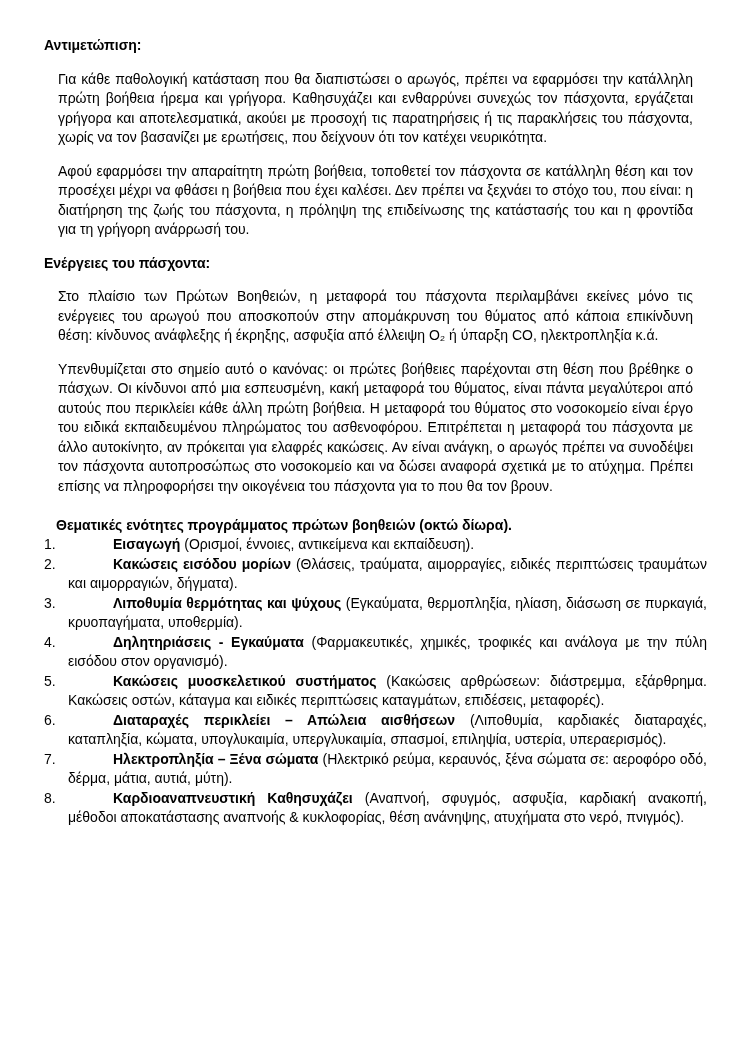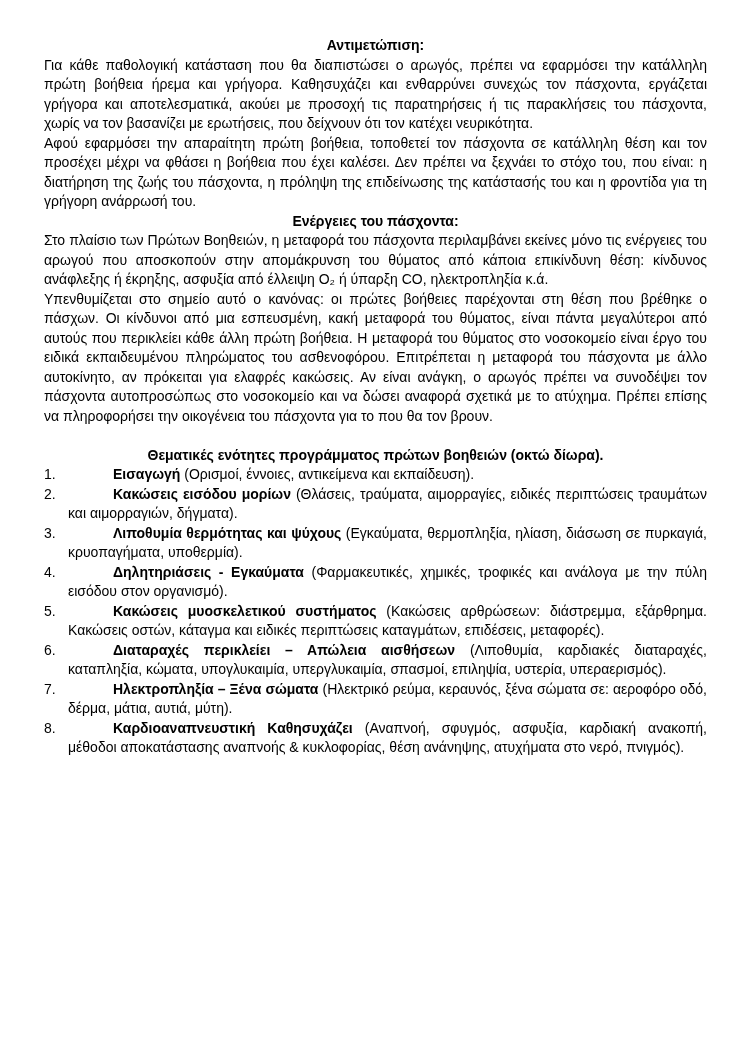--- a/index.html
+++ b/index.html
@@ -8,23 +8,23 @@
     height: 1060px;
     background: #ffffff;
     color: #000000;
     box-sizing: border-box;
     padding: 36px 43px 0 44px;
     font-family: "Liberation Sans", "DejaVu Sans", sans-serif;
     font-size: 14px;
     line-height: 19.5px;
     overflow: hidden;
   }
-  .heading { font-weight: bold; text-align: center; }
-  .para { margin: 0; text-align: justify; }
-  .list-heading { font-weight: bold; margin-top: 19.5px; }
+  .heading { font-weight: bold; text-align: left; }
+  .para { margin: 14px; text-align: justify; }
+  .list-heading { font-weight: bold; margin-top: 19.5px; margin-left: 12px; }
   ol.topics {
     list-style: none;
     margin: 0;
     padding: 0;
   }
   ol.topics li { display: flex; }
   ol.topics .num {
     width: 24px;
     flex: 0 0 24px;
     text-align: left;

